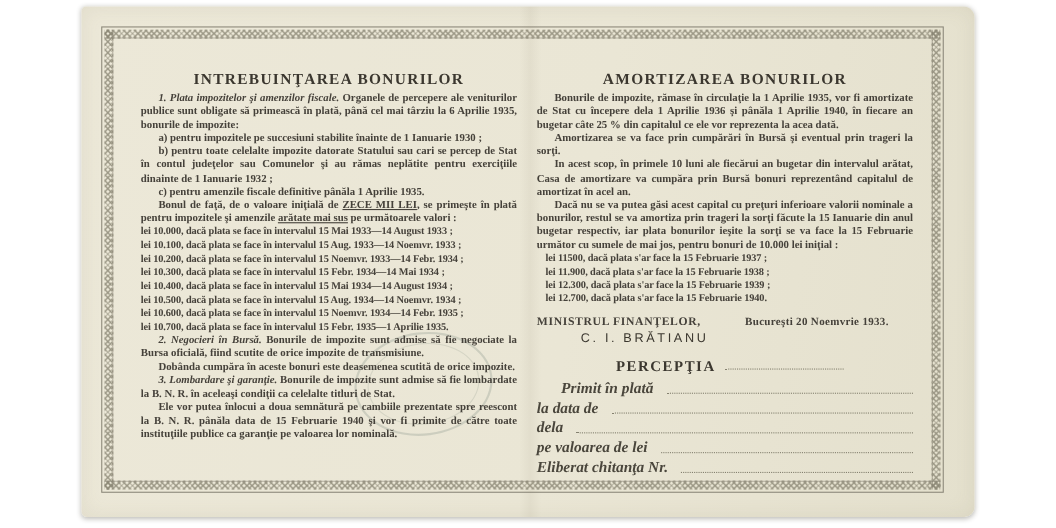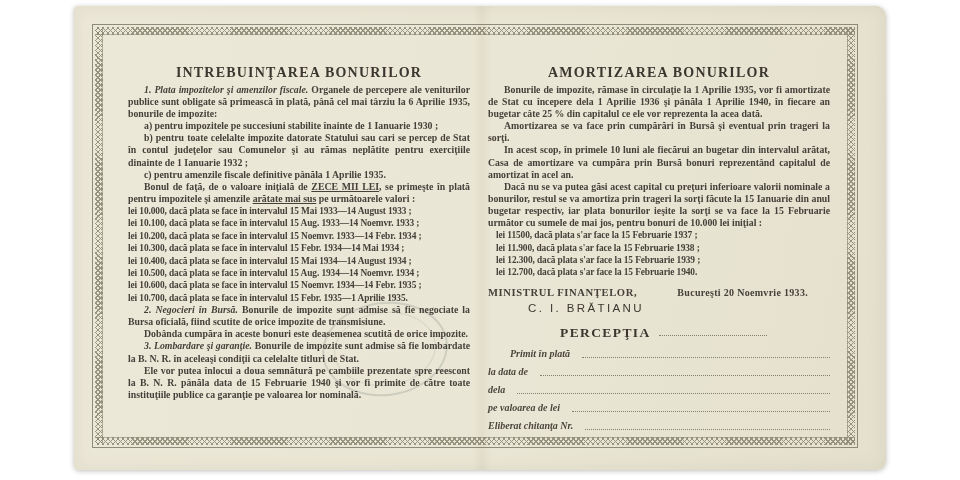--- a/index.html
+++ b/index.html
@@ -56,21 +56,21 @@
     margin:3px 0 0 40px;font-family:"Liberation Sans",sans-serif;
     font-size:11.5px;letter-spacing:2.4px;color:#3b372f;font-weight:normal;
   }
   .percept{display:flex;align-items:flex-end;margin:13px 0 0 72px;}
   .percept .plabel{font-size:13.5px;letter-spacing:1.4px;color:#3b372f;}
   .dots{border-bottom:1.6px dotted #84806f;margin:0 0 3px 8px;}
   .dots.short{width:108px;}
   .form{margin-top:5px;}
   .frow{display:flex;align-items:flex-end;height:17px;margin-top:1px;}
   .frow .flabel{
-    font-style:italic;font-size:10px;line-height:14px;color:#4a463c;
+    font-style:italic;font-size:14px;line-height:14px;color:#4a463c;
     white-space:nowrap;padding-right:4px;font-weight:bold;
   }
   .frow .dots{flex:1;}
   .frow.indent{margin-left:22px;}
   .casier{margin:4px 0 0 16px;font-size:10.5px;letter-spacing:1px;}
 
   .stamp{
     position:absolute;left:248px;top:296px;width:122px;height:90px;
     border:2px solid rgba(100,120,108,.22);border-radius:50%;
     transform:rotate(-7deg);pointer-events:none;

